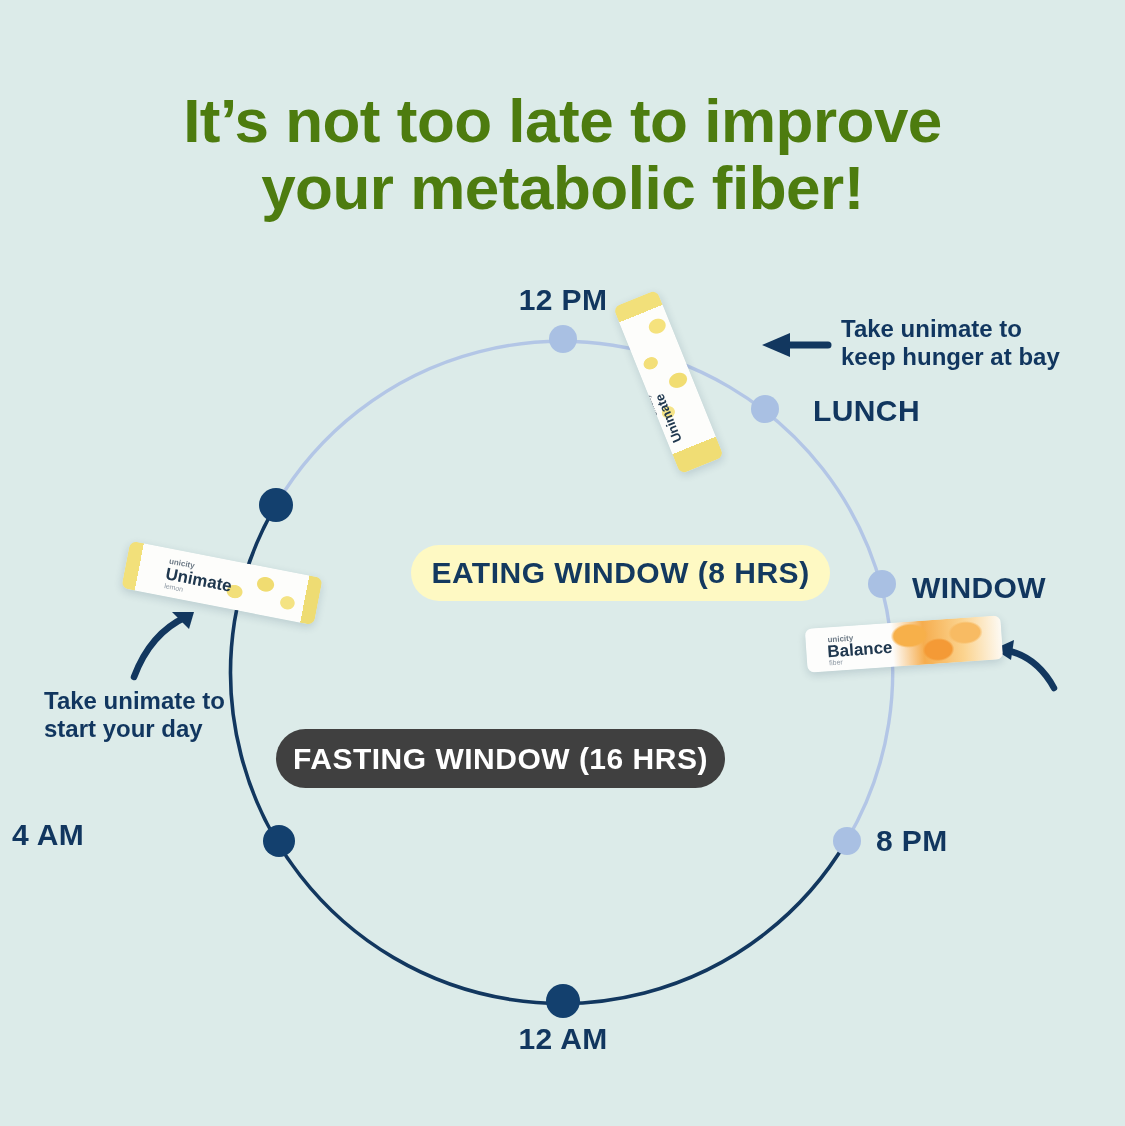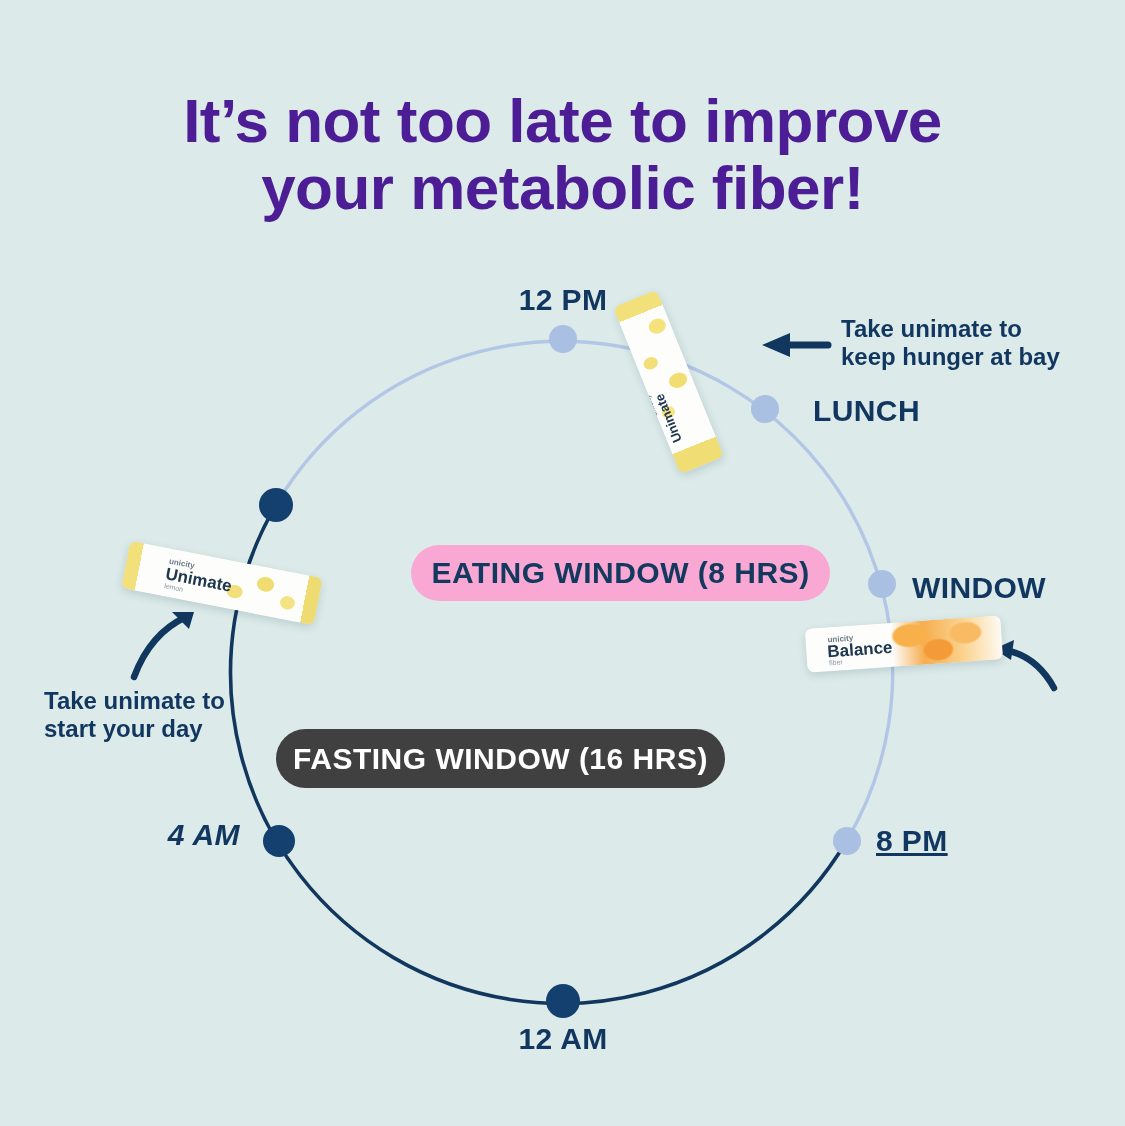--- a/index.html
+++ b/index.html
@@ -23,21 +23,21 @@
     background: #dcebe9;
   }
 
   
   .title {
     position: absolute;
     left: 0;
     top: 88px;
     width: 1125px;
     text-align: center;
-    color: #4c1d95;
+    color: #4d7c0f;
     font-size: 62px;
     font-weight: bold;
     line-height: 1.08;
     letter-spacing: -0.5px;
   }
   .title .line { display: block; }
 
   
   #ring {
     position: absolute;
@@ -53,41 +53,41 @@
     font-size: 30px;
     font-weight: 600;
     letter-spacing: 0.4px;
     white-space: nowrap;
   }
   .lbl .sub { display: block; }
 
   #lbl-12pm  { left: 463px; top: 283px; width: 200px; text-align: center; }
   #lbl-12am  { left: 463px; top: 1022px; width: 200px; text-align: center; }
   #lbl-8am   { left: 0px;   top: 460px; width: 250px; text-align: right; line-height: 1.18; }
-  #lbl-4am   { left: 0px;   top: 818px; width: 240px; text-align: right; font-style: italic; }
-  #lbl-8pm   { left: 876px; top: 824px; text-decoration: underline; }
+  #lbl-4am   { left: 12px;   top: 818px; width: 240px; text-align: left; }
+  #lbl-8pm   { left: 876px; top: 824px; }
   #lbl-lunch { left: 793px; top: 394px; margin-left: 20px; }
   #lbl-dinner{ left: 912px; top: 571px; }
 
   
   .pill {
     position: absolute;
     display: flex;
     align-items: center;
     justify-content: center;
     border-radius: 999px;
     font-size: 30px;
     font-weight: 600;
     letter-spacing: 0.5px;
     white-space: nowrap;
   }
   #pill-eating {
     left: 411px; top: 545px;
     width: 419px; height: 56px;
-    background: #f9a8d4;
+    background: #fef9c3;
     color: #13395f;
   }
   #pill-fasting {
     left: 276px; top: 729px;
     width: 449px; height: 59px;
     background: #404040;
     color: #ffffff;
   }
 
   

